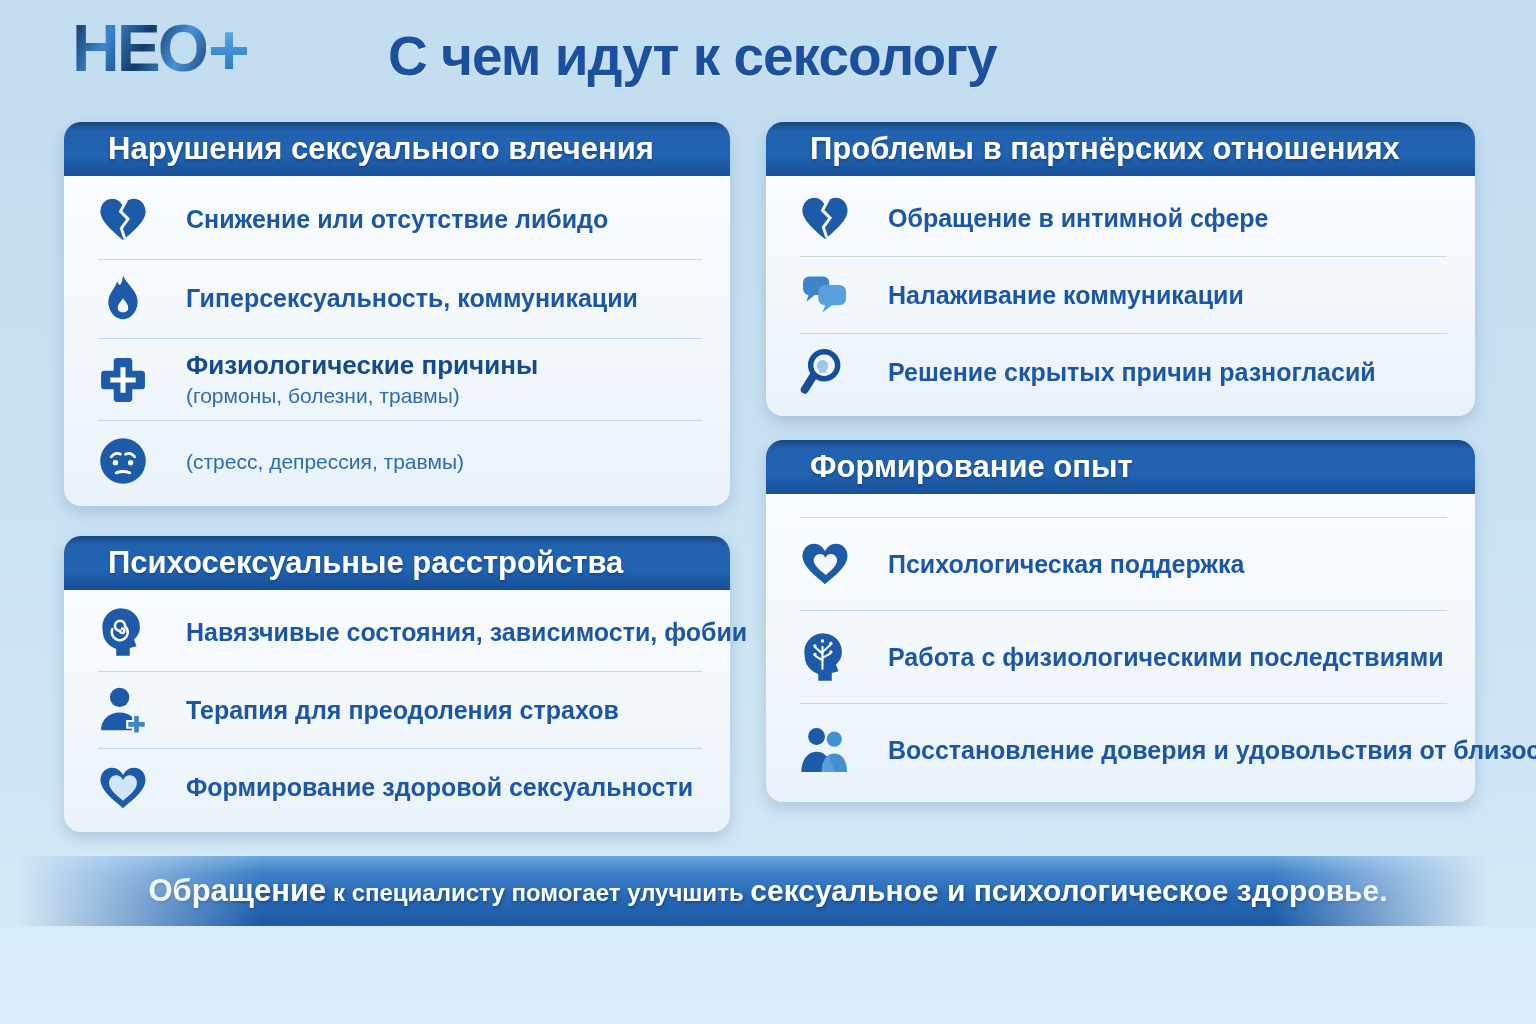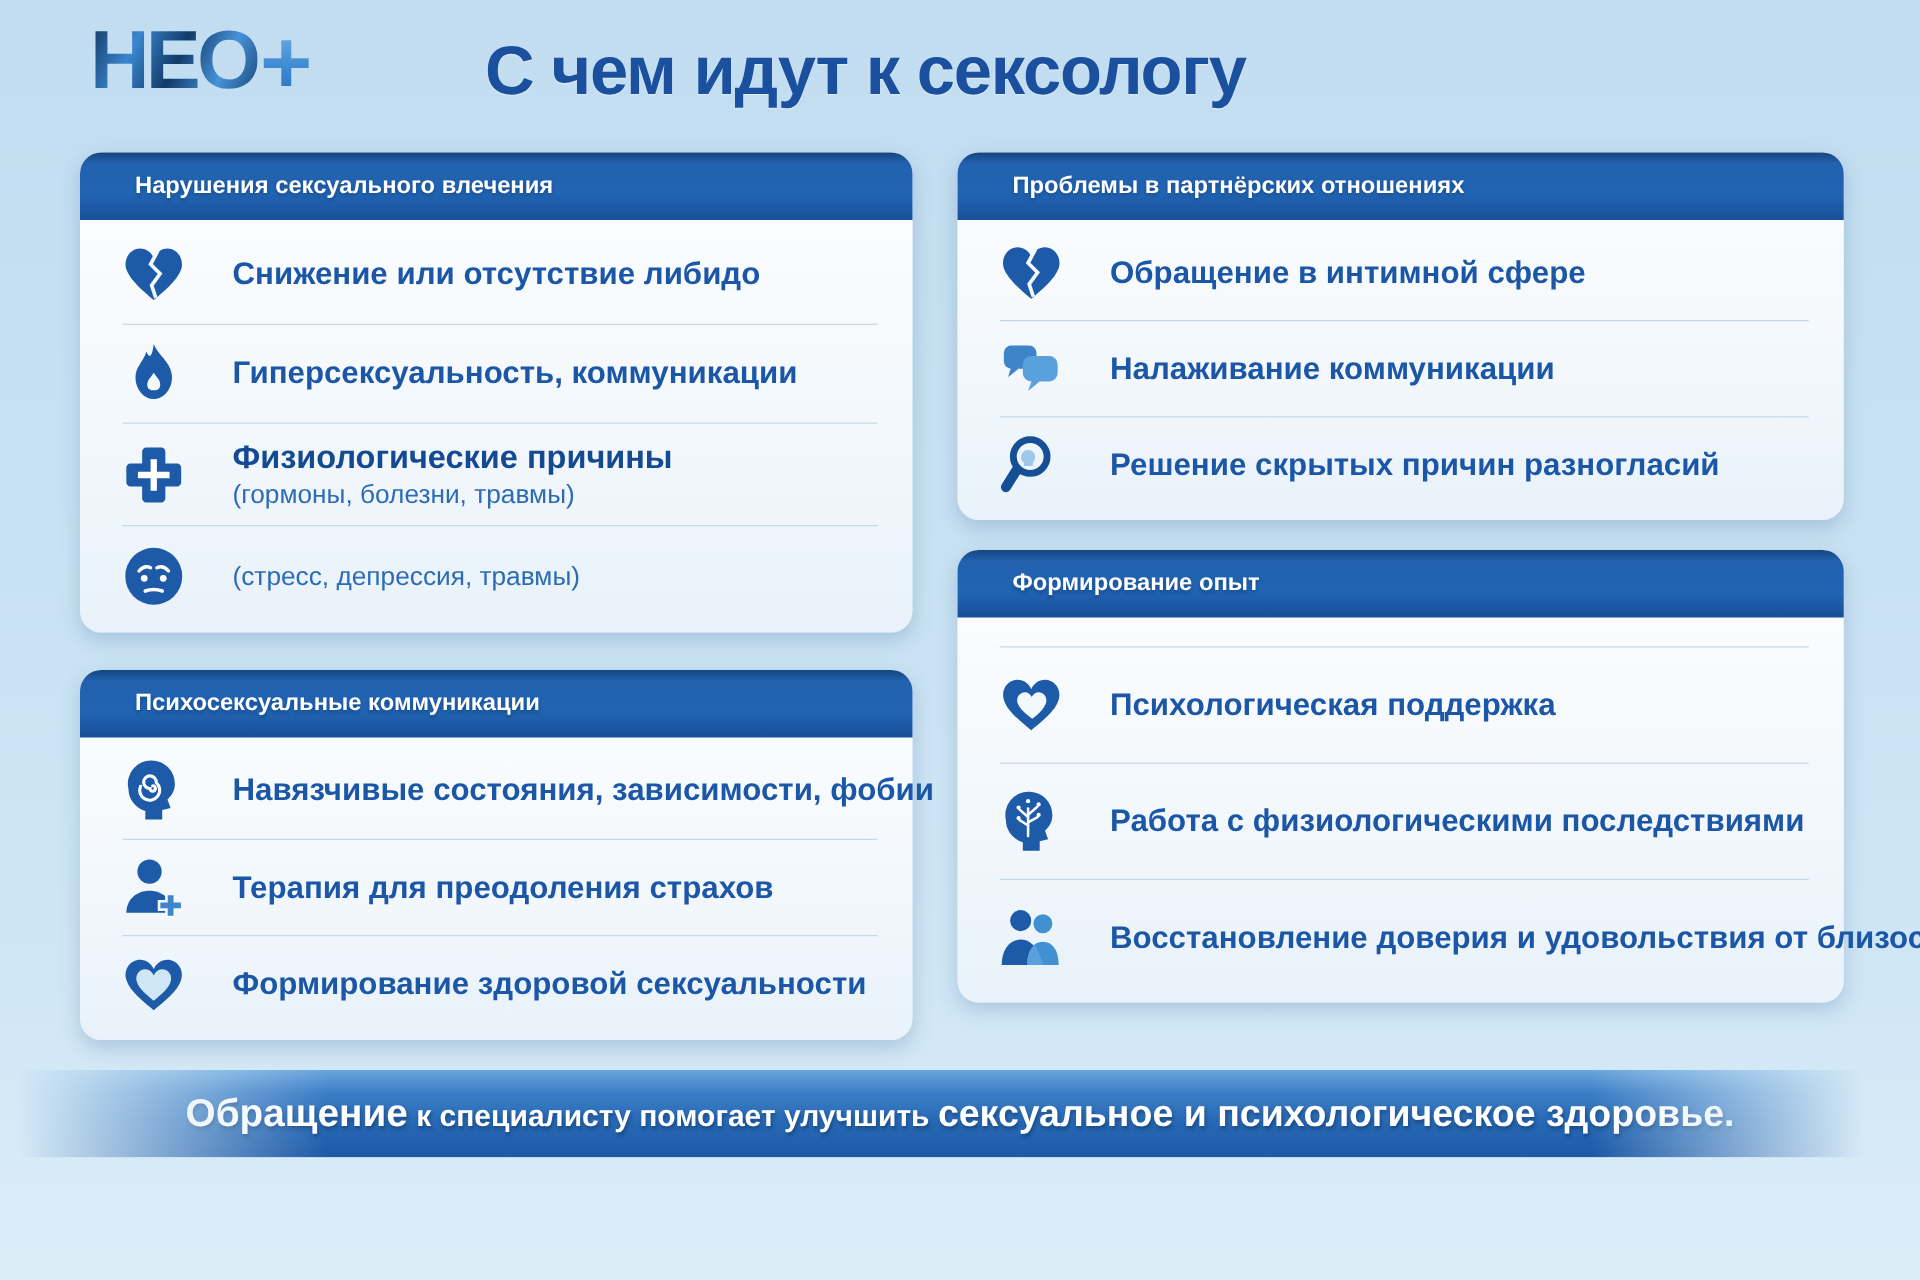--- a/index.html
+++ b/index.html
@@ -30,21 +30,21 @@
     position:absolute;border-radius:17px;
     background:linear-gradient(180deg,#fdfeff 0%,#f3f8fc 55%,#e9f2fa 100%);
     box-shadow:0 6px 16px rgba(60,100,150,.25);
   }
   .card-header{
     height:54px;border-radius:17px 17px 0 0;display:flex;align-items:center;
     padding:0 44px;
     background:linear-gradient(180deg,#16457f 0%,#2261ae 16%,#2164b3 62%,#184f97 100%);
   }
   .card-header span{
-    color:#ffffff;font-weight:700;font-size:19px;
+    color:#ffffff;font-weight:700;font-size:31px;
     text-shadow:0 2px 3px rgba(10,35,70,.35);white-space:nowrap;
   }
   .card-body{
     display:flex;flex-direction:column;justify-content:space-evenly;
     height:calc(100% - 54px);padding:4px 24px 6px 30px;box-sizing:border-box;
   }
   .row{display:flex;align-items:center;gap:34px;}
   .icon{flex:0 0 58px;width:58px;display:flex;justify-content:center;align-items:center;}
   .divider{height:1px;background:#c4daec;margin:0 4px;}
   .item-text{color:#1c57a7;font-weight:700;font-size:25px;line-height:1.15;white-space:nowrap;}
@@ -181,21 +181,21 @@
       </span>
       <div>
           <div class="item-text">Решение скрытых причин разногласий</div>
         </div>
     </div>
   </div>
 </section>
 
 <section class="card card3">
   <div class="card-header">
-    <span>Психосексуальные коммуникации</span>
+    <span>Психосексуальные расстройства</span>
   </div>
   <div class="card-body">
     <div class="row">
       <span class="icon">
         <svg width="54" height="54" viewBox="0 0 64 64">
           <path d="M30 4a22 22 0 0 1 22 22c0 7-3 11-7 15l3 8-8 2v9H24v-8c-9-3-16-11-16-21A22 22 0 0 1 30 4z" fill="#1d5aa8"></path>
           <path d="M31 28a2.6 2.6 0 1 1-2.6 2.6A6 6 0 1 1 34.4 25a9.5 9.5 0 1 1-15 3.5" stroke="#fff" stroke-width="3" fill="none" stroke-linecap="round"></path>
         </svg>
       </span>
       <div>

